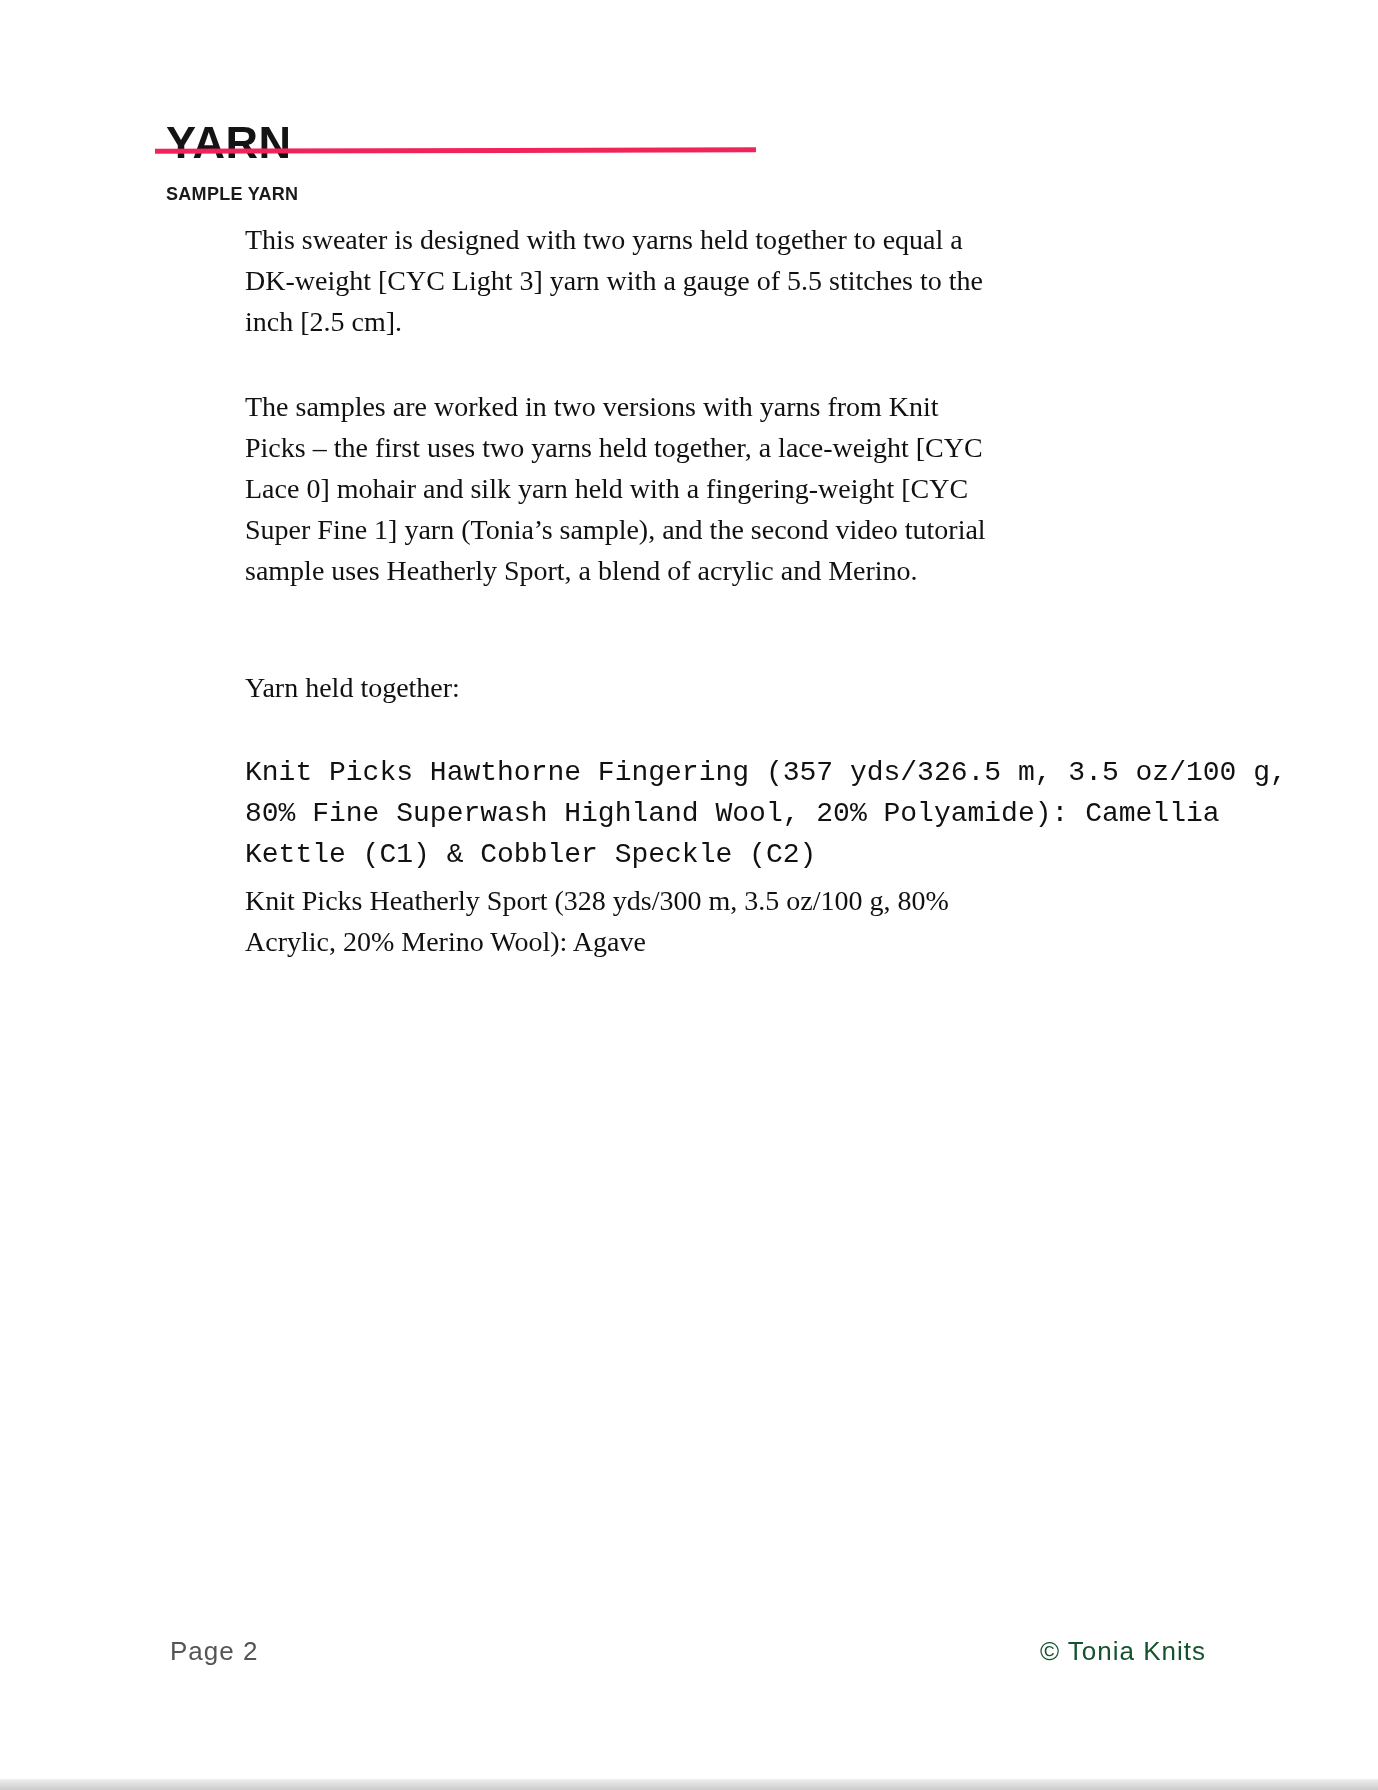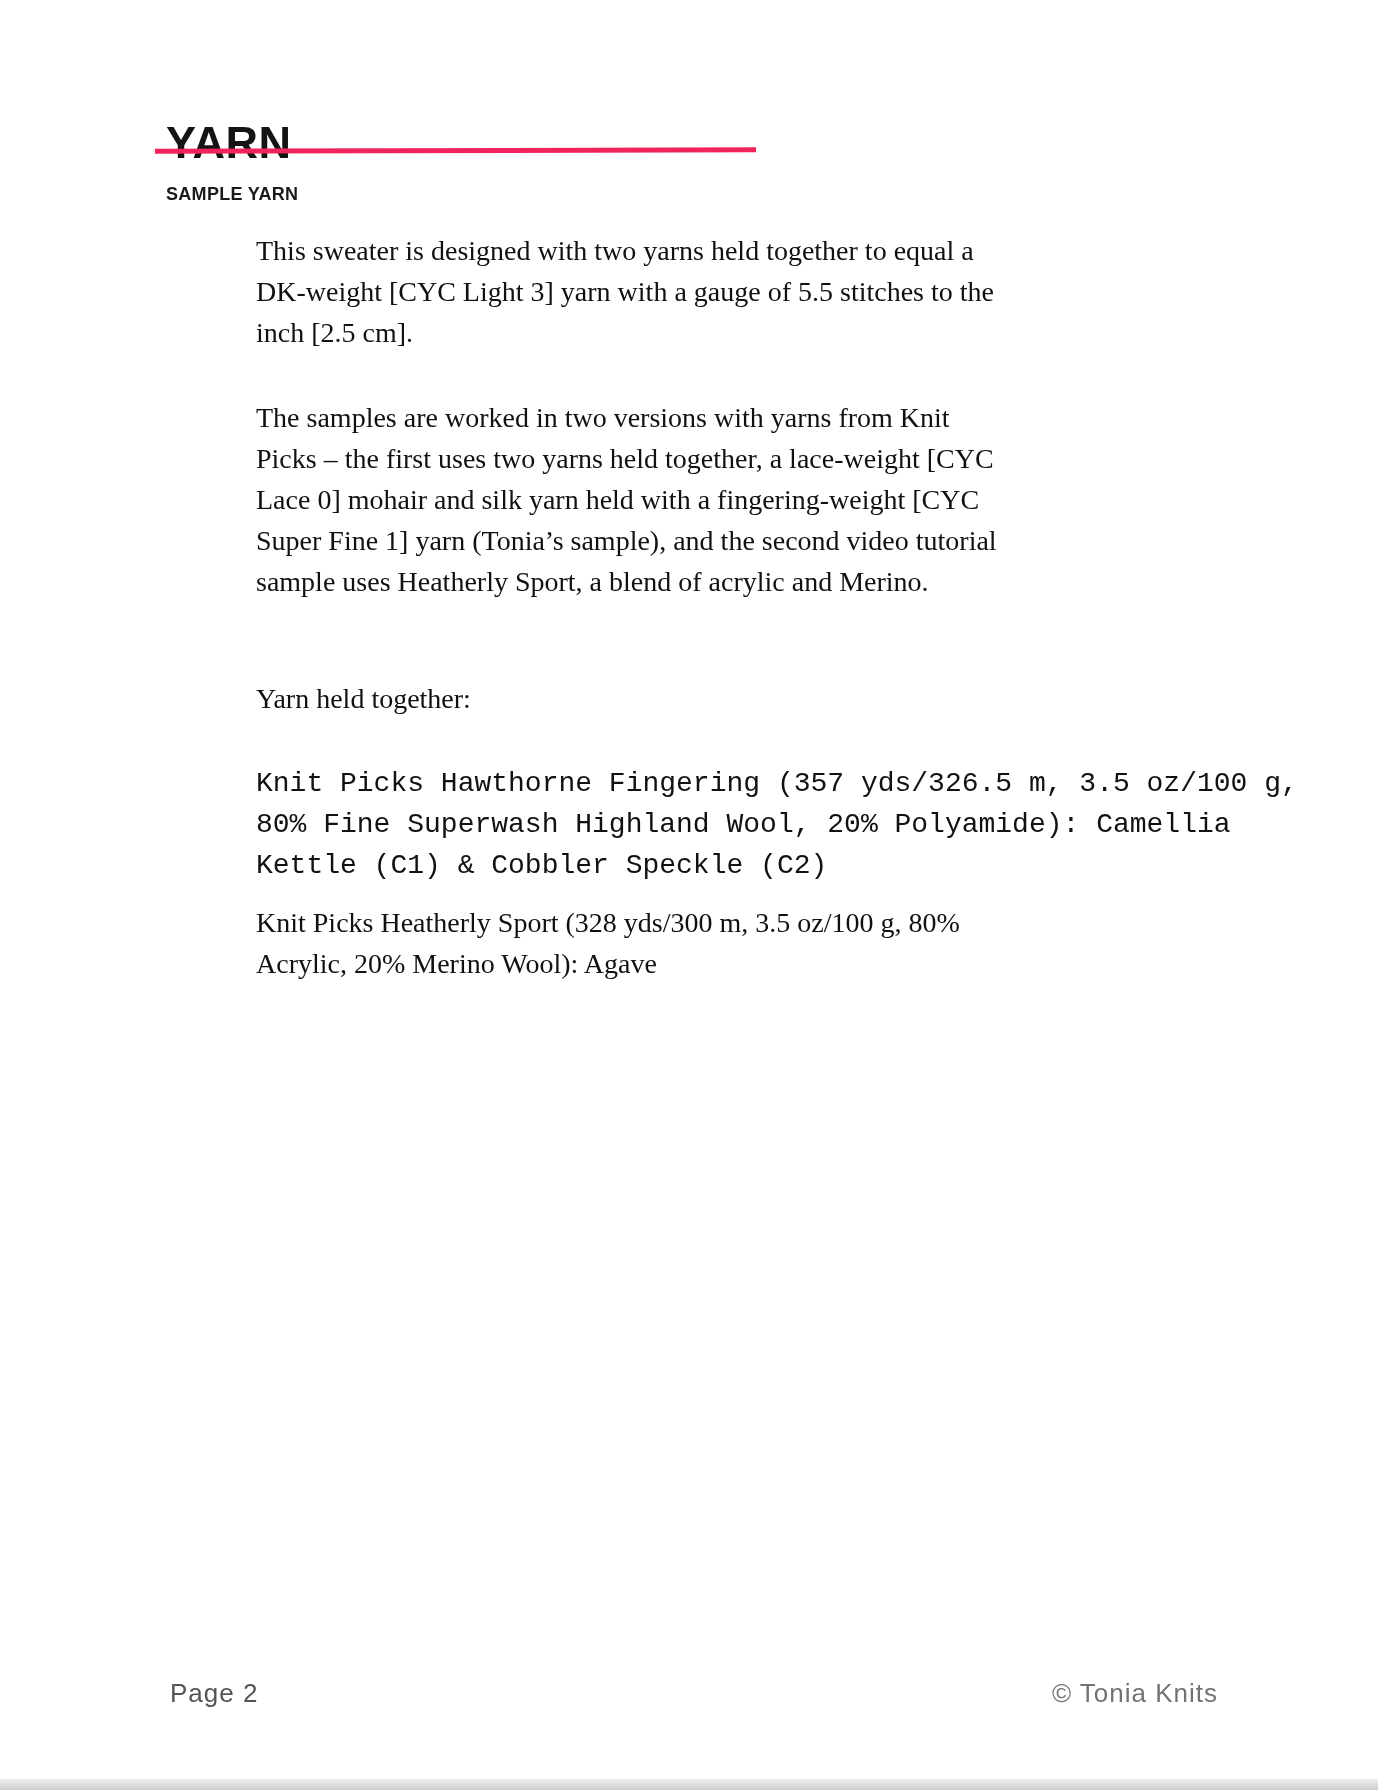--- a/index.html
+++ b/index.html
@@ -53,46 +53,45 @@
     position: absolute;
     left: 240px;
     top: 214px;
     width: 880px;
     font-family: "Liberation Serif", serif;
     font-size: 28px;
     line-height: 41px;
     color: #111111;
   }
   .content p {
-    margin: 16px;
+    margin: 5px;
     white-space: pre;
   }
   .para-intro    { margin: 0; }
   .para-samples  { margin-top: 44px !important; }
   .yarn-label-1  { margin-top: 76px !important; font-weight: 400; }
   .yarn-item-aloft     { margin-top: 0 !important; }
   .yarn-item-hawthorne { margin-top: 44px !important; font-family: Liberation Mono, monospace; }
   .yarn-label-2  { margin-top: 88px !important; font-weight: 700; }
   .yarn-item-heatherly { margin-top: 0 !important; }
   .footer {
     position: absolute;
     left: 170px;
-    right: 160px;
+    right: 172px;
     top: 1636px;
     display: flex;
     justify-content: space-between;
     align-items: baseline;
     font-family: "Liberation Sans", sans-serif;
     font-size: 26px;
     font-weight: 400;
     letter-spacing: 1px;
     color: #555555;
-    margin-top: 42px;
   }
-  .footer .credit { color: #737373; text-align: right; }
+  .footer .credit { color: #14532d; text-align: right; }
   .bottom-edge {
     position: absolute;
     left: 0;
     right: 0;
     bottom: 0;
     height: 11px;
     background: linear-gradient(#efefef, #cccccc);
   }
 </style>
 </head>

